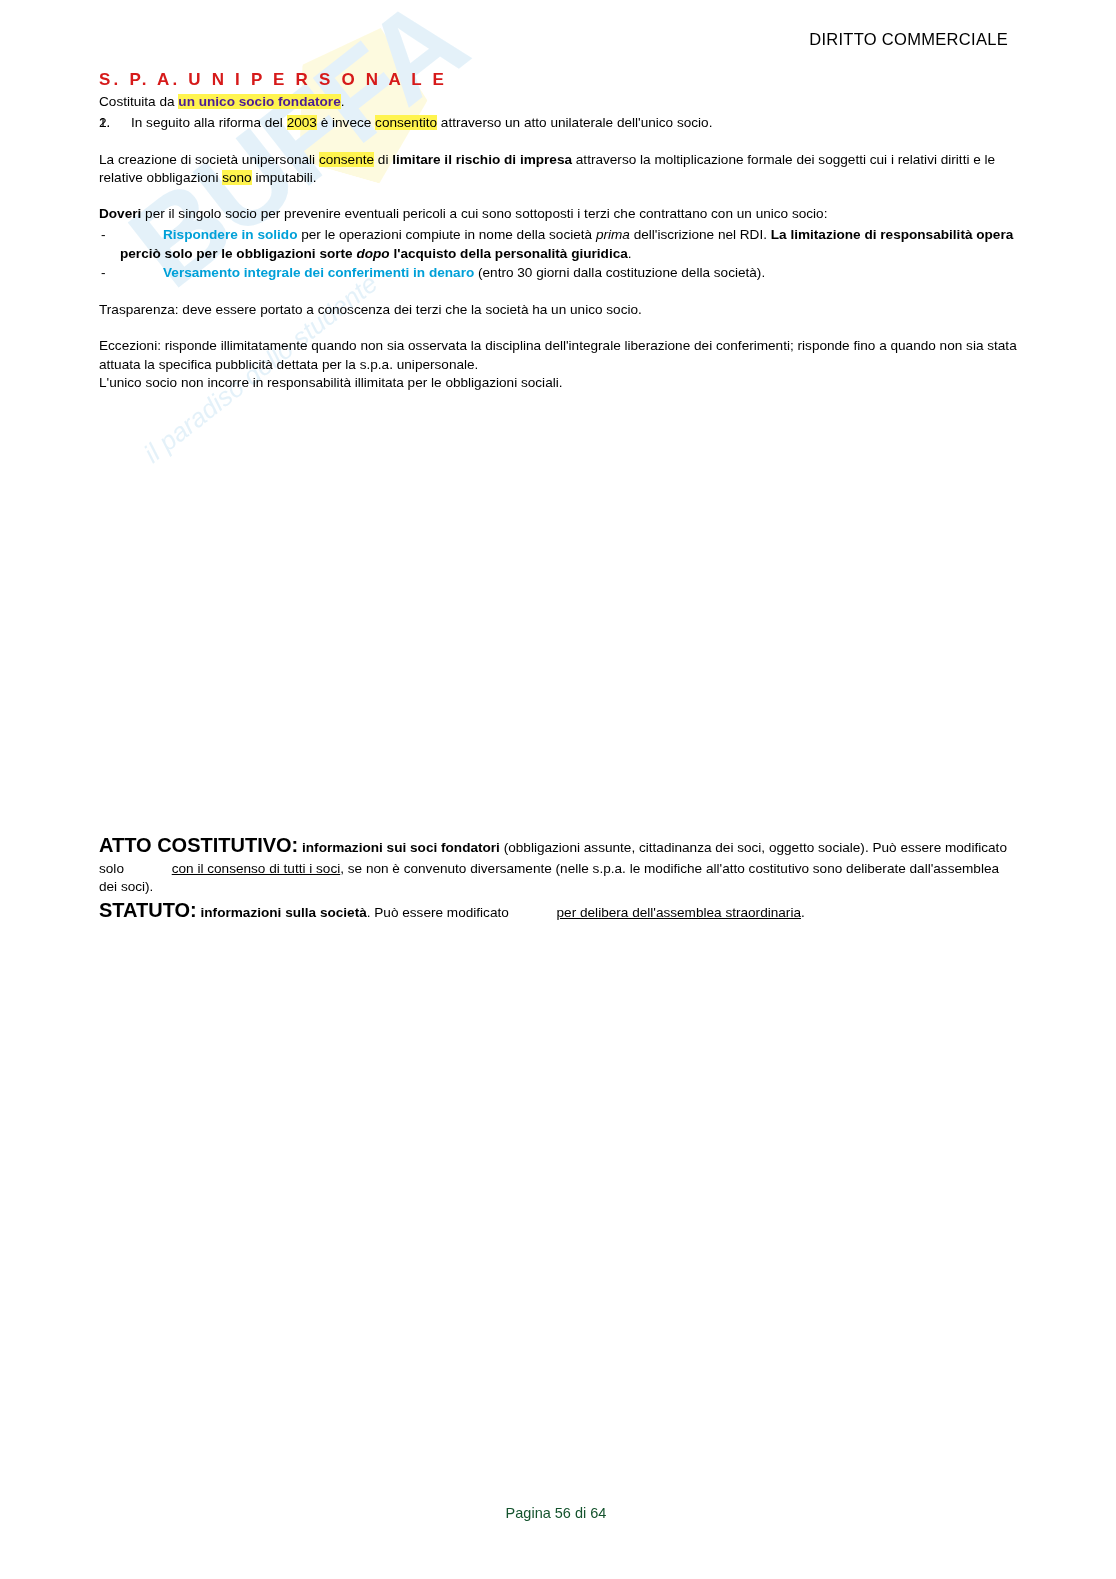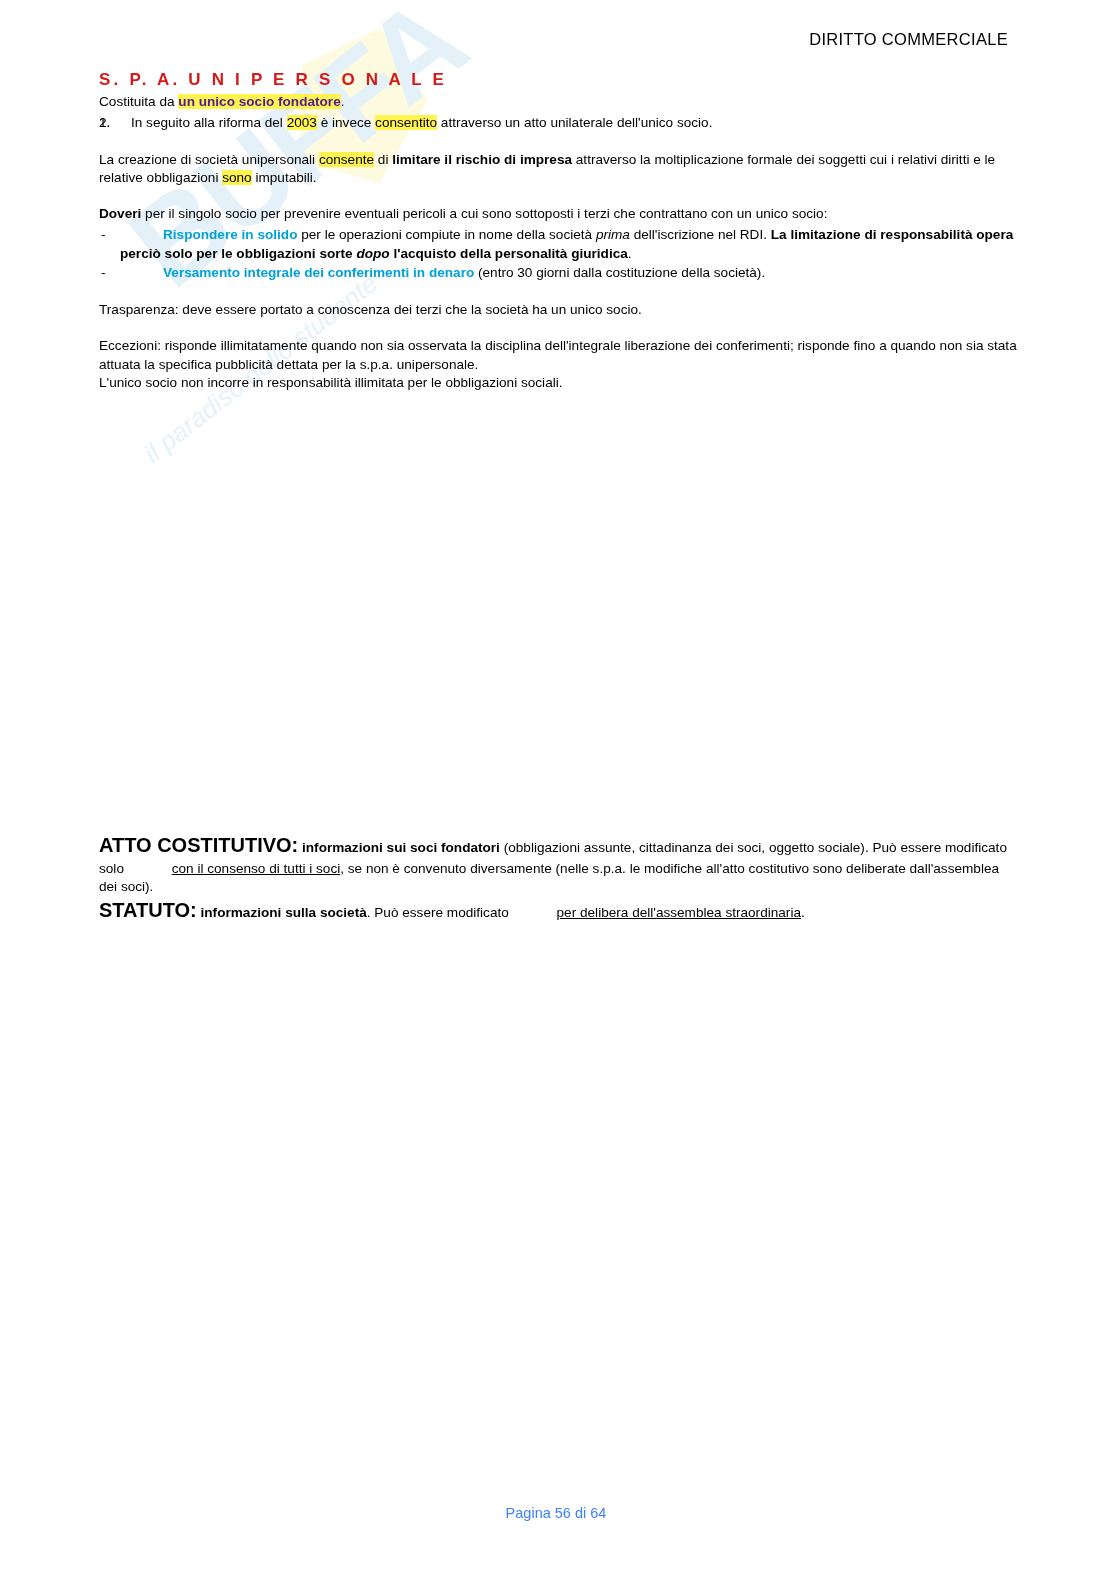--- a/index.html
+++ b/index.html
@@ -98,21 +98,21 @@
     font-size: 20px;
     font-weight: bold;
   }
   .footer {
     position: absolute;
     left: 0;
     right: 4px;
     bottom: 58px;
     text-align: center;
     font-size: 14.5px;
-    color: #3b82f6;
+    color: #14532d;
   }
   
   .watermark {
     position: absolute;
     left: 60px;
     top: 15px;
     width: 420px;
     height: 520px;
     pointer-events: none;
     opacity: 0.55;

